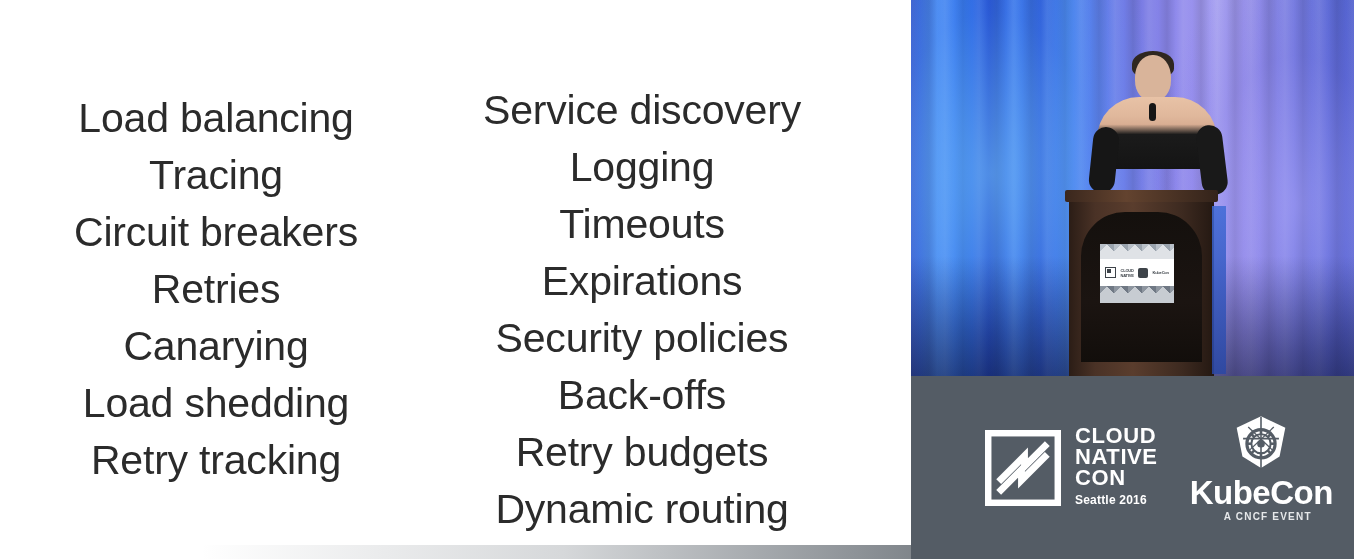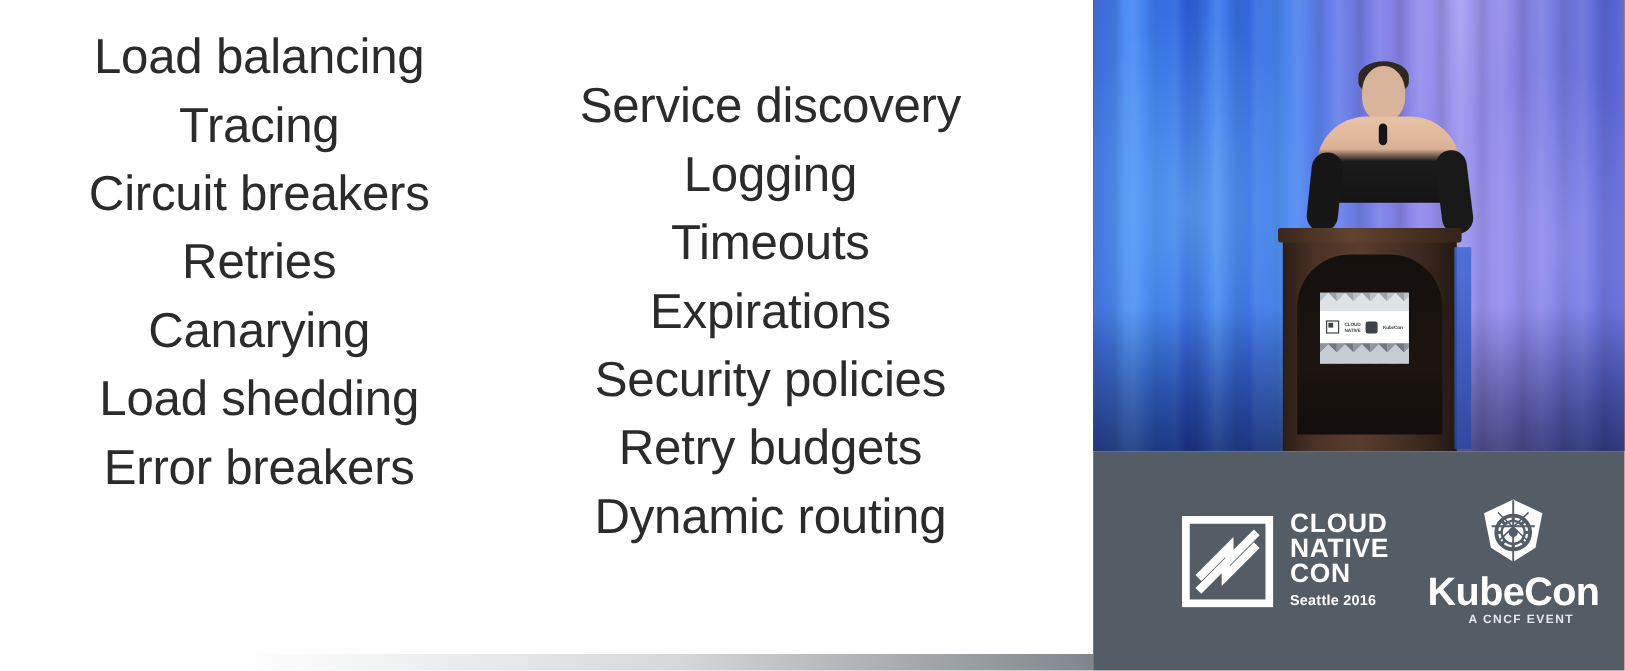--- a/index.html
+++ b/index.html
@@ -40,20 +40,21 @@
   }
 
   .columns {
     position: absolute;
     left: 0;
     top: 0;
     width: 911px;
     height: 559px;
     display: flex;
     flex-direction: row;
+    align-items: center;
   }
   .bullet-col {
     display: flex;
     flex-direction: column;
   }
   .bullet-col.left {
     width: 432px;
     padding-top: 19px;
     align-items: center;
   }
@@ -392,29 +393,30 @@
   <div id="slide">
     <div class="columns">
 
       <div class="bullet-col left">
         <div class="bullet">Load balancing</div>
         <div class="bullet">Tracing</div>
         <div class="bullet">Circuit breakers</div>
         <div class="bullet">Retries</div>
         <div class="bullet">Canarying</div>
         <div class="bullet">Load shedding</div>
-        <div class="bullet">Error breakers</div>
+        <div class="bullet">Retry tracking</div>
       </div>
 
       <div class="bullet-col right">
         <div class="bullet">Service discovery</div>
         <div class="bullet">Logging</div>
         <div class="bullet">Timeouts</div>
         <div class="bullet">Expirations</div>
         <div class="bullet">Security policies</div>
+        <div class="bullet">Back-offs</div>
         <div class="bullet">Retry budgets</div>
         <div class="bullet">Dynamic routing</div>
       </div>
 
     </div>
     <div class="slide-shadow"></div>
   </div>
 
   <div id="video-panel">
     <div class="curtain"></div>

